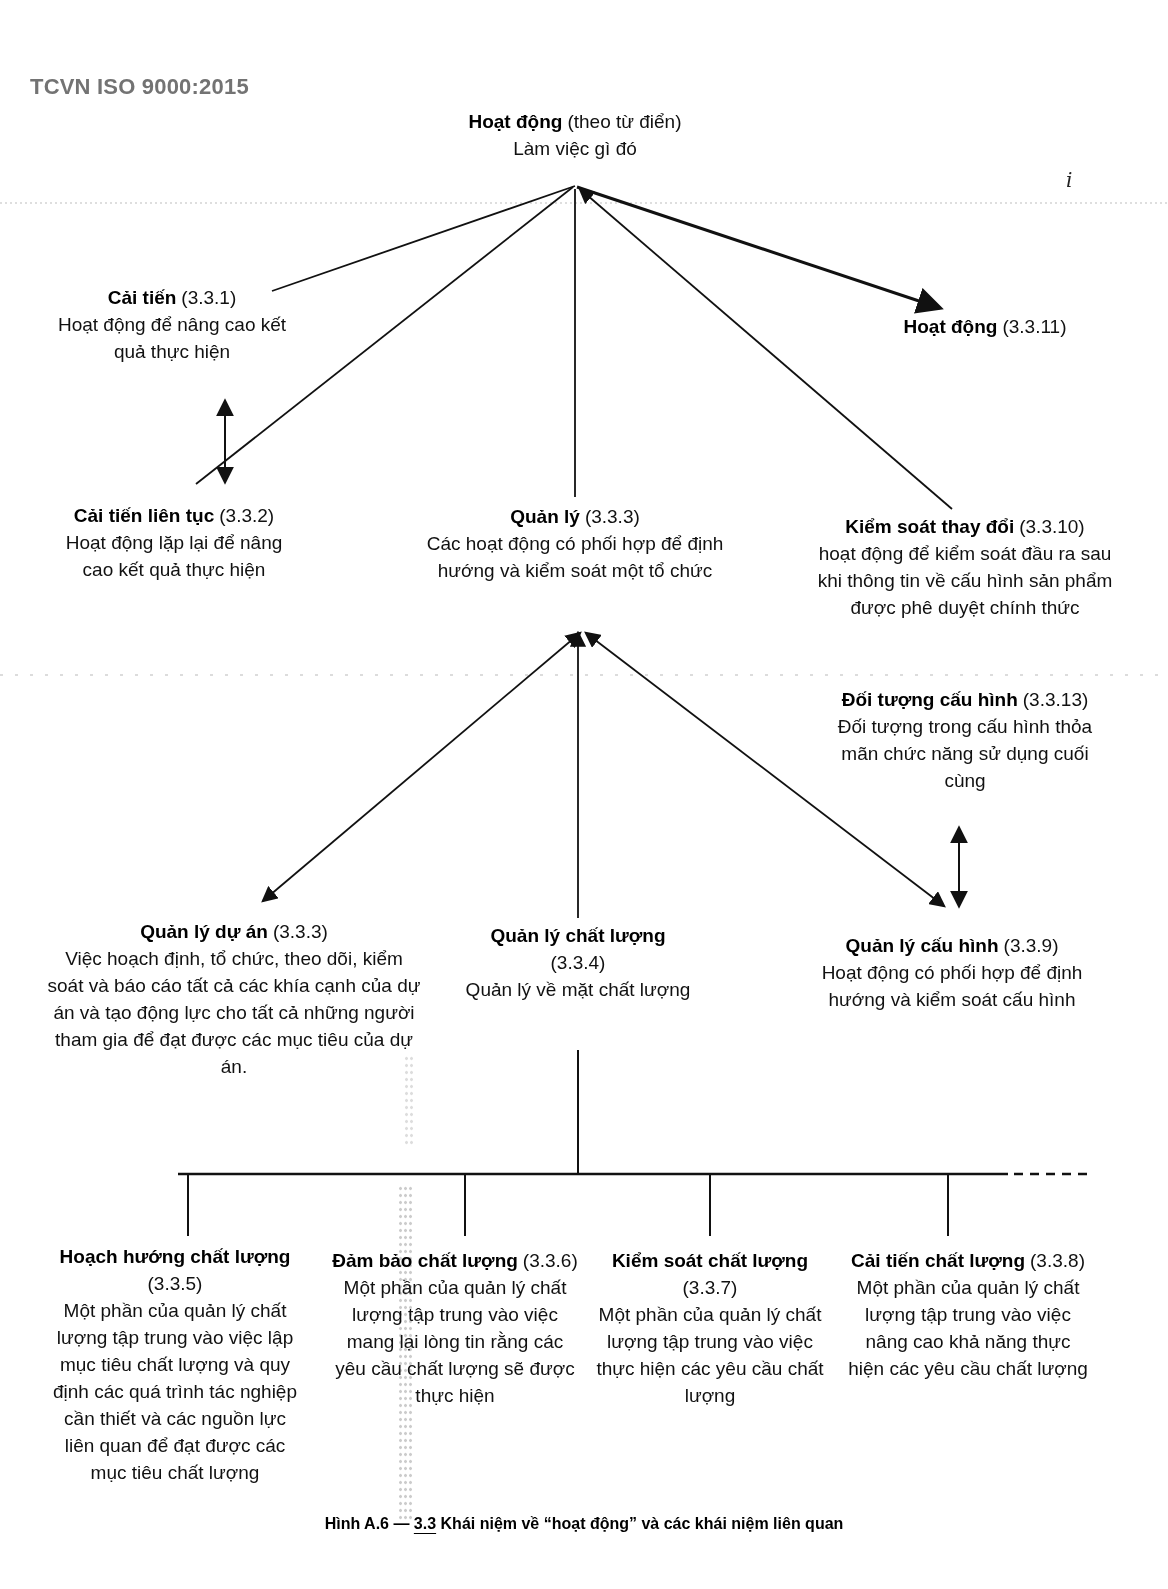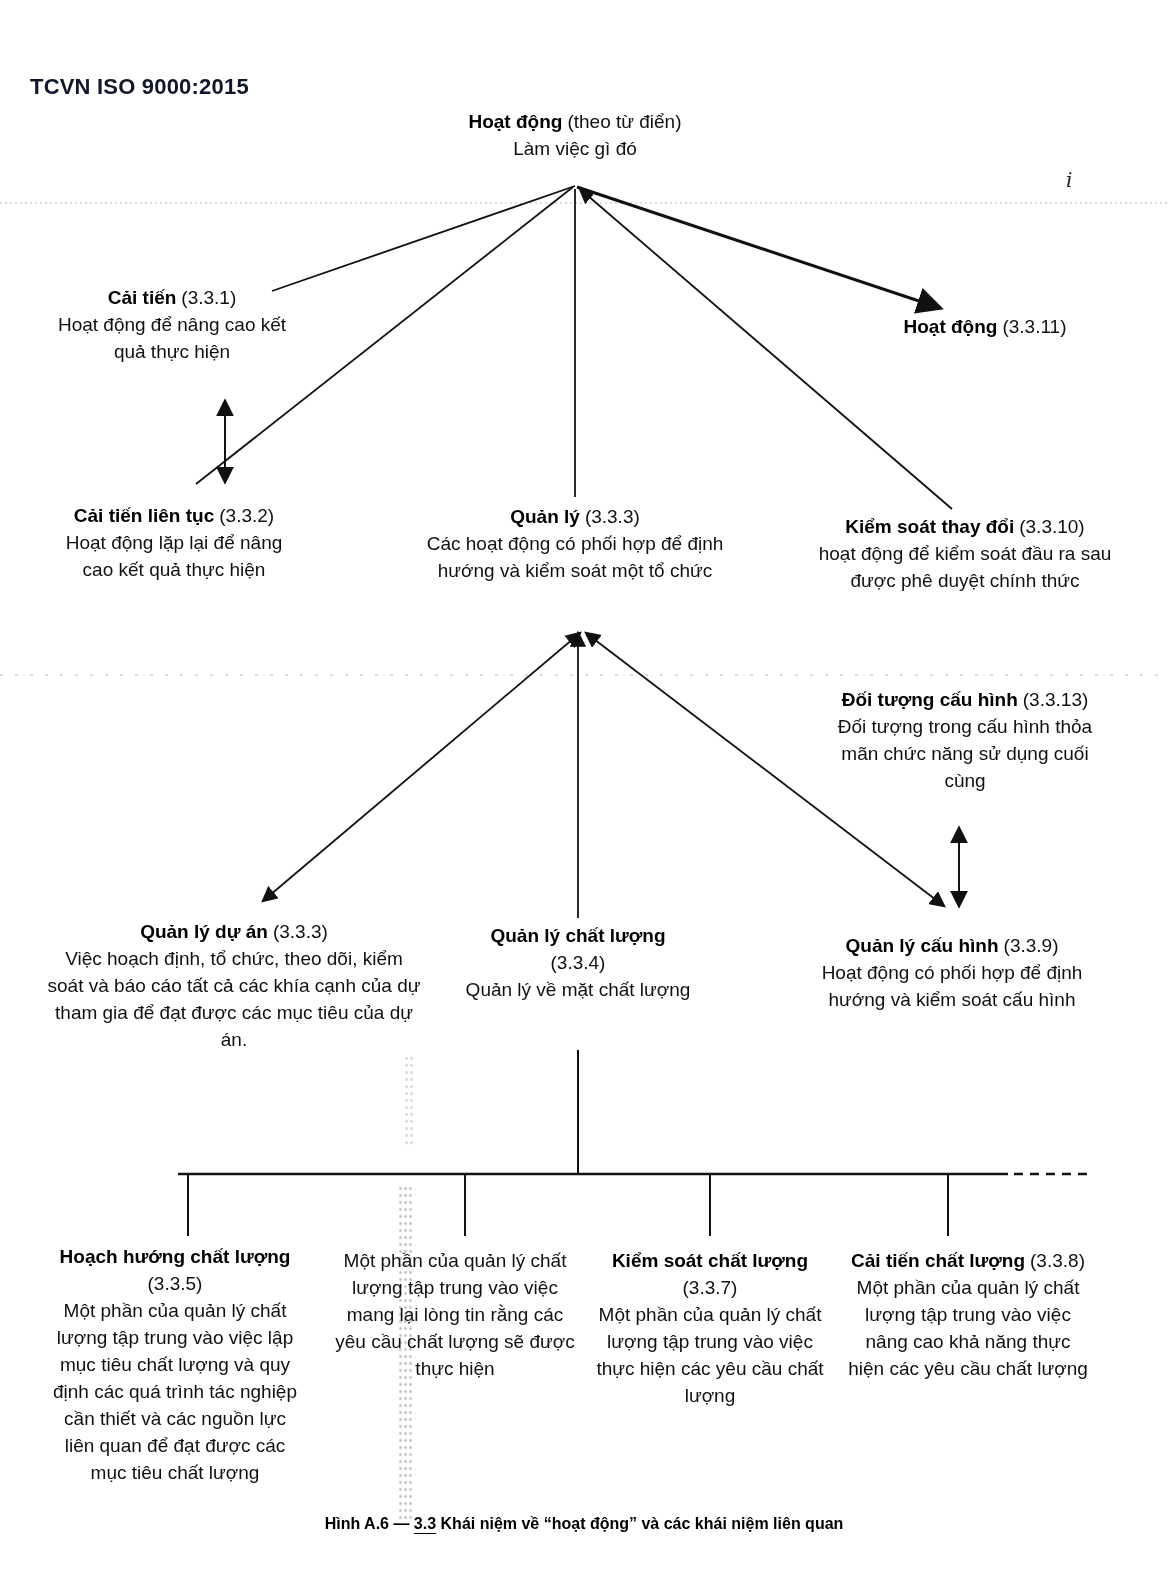--- a/index.html
+++ b/index.html
@@ -3,21 +3,21 @@
 <meta charset="utf-8">
 <style>
   html,body{margin:0;padding:0;background:#e8e8e8;}
   .page{
     position:relative;width:1168px;height:1589px;margin:0 auto;
     background:#ffffff;overflow:hidden;
     font-family:"Liberation Sans","DejaVu Sans",sans-serif;
     color:#111;
   }
   .lines{position:absolute;left:0;top:0;width:1168px;height:1589px;}
-  .hdr{position:absolute;left:30px;top:74px;font-size:22px;font-weight:bold;letter-spacing:.2px;color:#0f172a;}
+  .hdr{position:absolute;left:30px;top:74px;font-size:22px;font-weight:bold;letter-spacing:.2px;color:#737373;}
   .node{position:absolute;text-align:center;font-size:19px;line-height:27px;}
   .node .nh{font-weight:bold;color:#000;white-space:nowrap;}
   .node .nh .ref{font-weight:normal;color:#111;margin-left:5px;}
   .node .nb{font-weight:normal;}
   .node .nb div{white-space:nowrap;}
   .caption{
     position:absolute;left:0;top:1515px;width:1168px;text-align:center;
     font-size:16px;font-weight:bold;color:#000;
   }
   .caption .u{text-decoration:underline;text-underline-offset:4px;}
@@ -104,38 +104,40 @@
     <div class="nb">
         <div>Các hoạt động có phối hợp để định</div>
         <div>hướng và kiểm soát một tổ chức</div>
       </div>
   </div>
 
   <div class="node" style="left:790px;top:513px;width:350px;text-align:center;">
     <div class="nh"><span>Kiểm soát thay đổi</span><span class="ref">(3.3.10)</span></div>
     <div class="nb">
         <div>hoạt động để kiểm soát đầu ra sau</div>
+        <div>khi thông tin về cấu hình sản phẩm</div>
         <div>được phê duyệt chính thức</div>
       </div>
   </div>
 
   <div class="node" style="left:815px;top:686px;width:300px;">
     <div class="nh"><span>Đối tượng cấu hình</span><span class="ref">(3.3.13)</span></div>
     <div class="nb">
         <div>Đối tượng trong cấu hình thỏa</div>
         <div>mãn chức năng sử dụng cuối</div>
         <div>cùng</div>
       </div>
   </div>
 
   <div class="node" style="left:19px;top:918px;width:430px;">
     <div class="nh"><span>Quản lý dự án</span><span class="ref">(3.3.3)</span></div>
     <div class="nb">
         <div>Việc hoạch định, tổ chức, theo dõi, kiểm</div>
         <div>soát và báo cáo tất cả các khía cạnh của dự</div>
+        <div>án và tạo động lực cho tất cả những người</div>
         <div>tham gia để đạt được các mục tiêu của dự</div>
         <div>án.</div>
       </div>
   </div>
 
   <div class="node" style="left:438px;top:922px;width:280px;">
     <div class="nh"><span>Quản lý chất lượng</span></div>
     <div class="nb">
         <div>(3.3.4)</div>
         <div>Quản lý về mặt chất lượng</div>
@@ -158,20 +160,21 @@
         <div>lượng tập trung vào việc lập</div>
         <div>mục tiêu chất lượng và quy</div>
         <div>định các quá trình tác nghiệp</div>
         <div>cần thiết và các nguồn lực</div>
         <div>liên quan để đạt được các</div>
         <div>mục tiêu chất lượng</div>
       </div>
   </div>
 
   <div class="node" style="left:315px;top:1247px;width:280px;">
+    <div class="nh"><span>Đảm bảo chất lượng</span><span class="ref">(3.3.6)</span></div>
     <div class="nb">
         <div>Một phần của quản lý chất</div>
         <div>lượng tập trung vào việc</div>
         <div>mang lại lòng tin rằng các</div>
         <div>yêu cầu chất lượng sẽ được</div>
         <div>thực hiện</div>
       </div>
   </div>
 
   <div class="node" style="left:575px;top:1247px;width:270px;">

